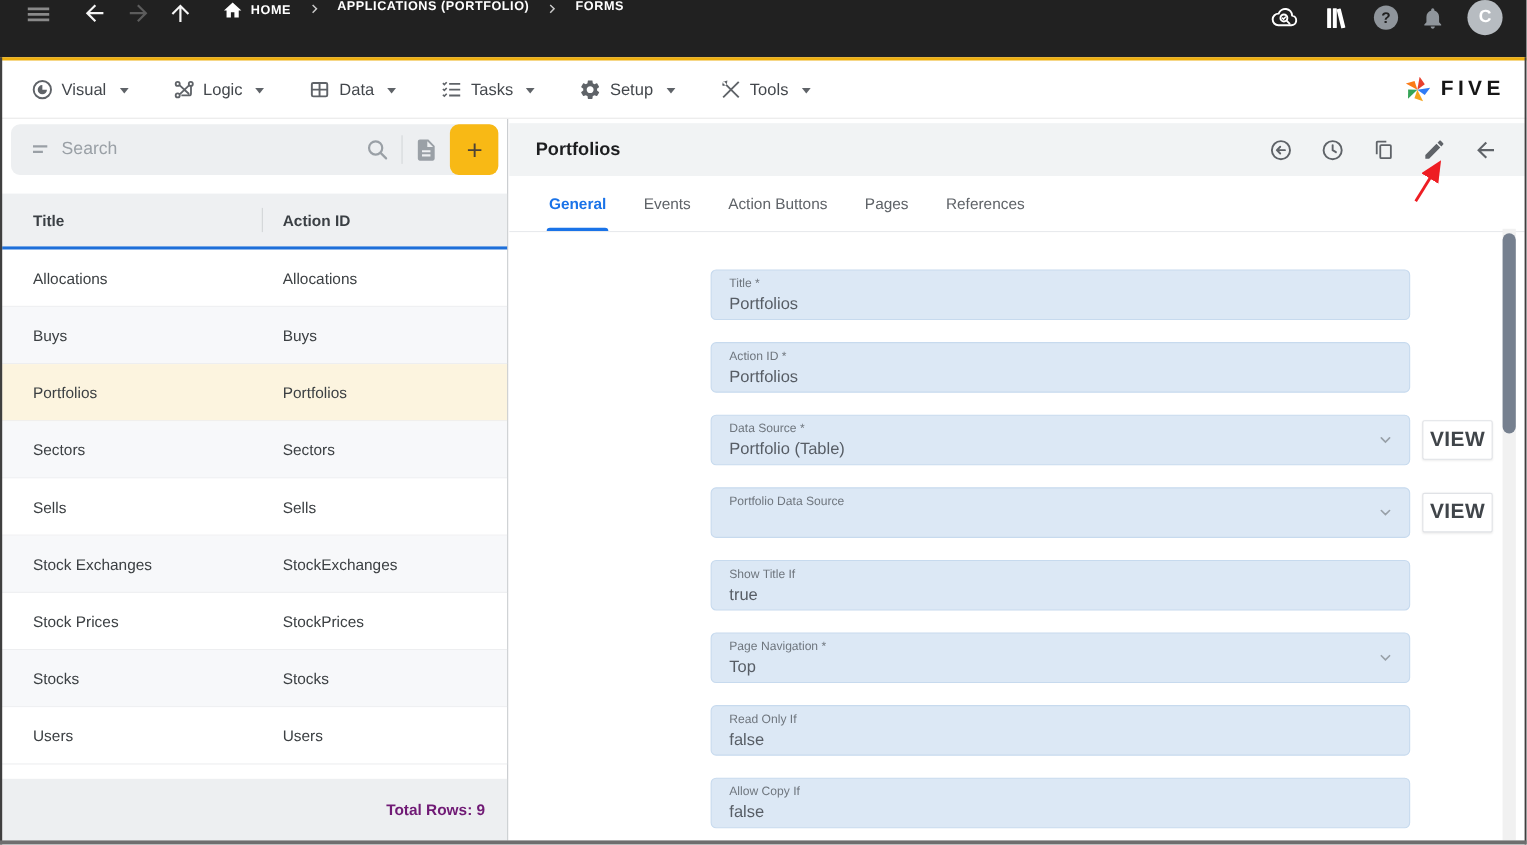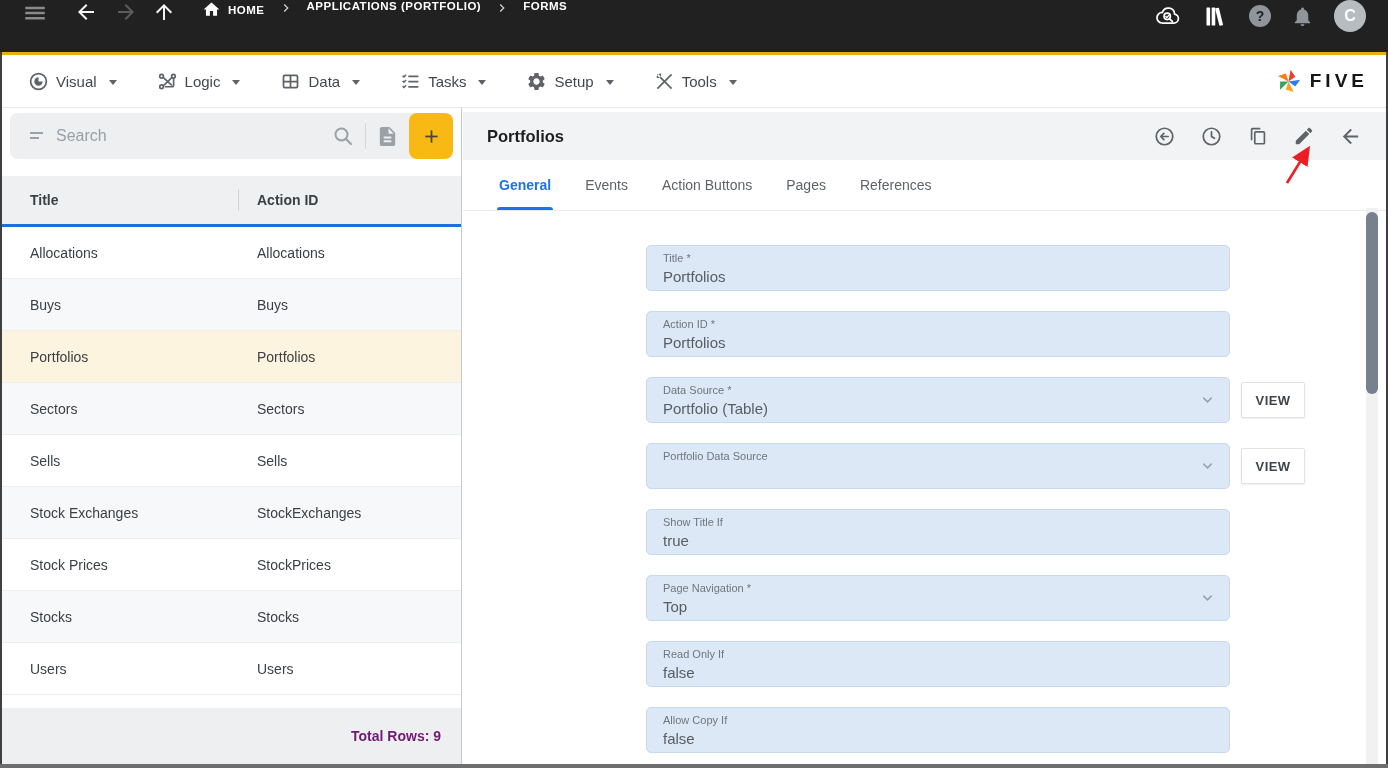--- a/index.html
+++ b/index.html
@@ -57,25 +57,25 @@
   .header-icons { margin-left: auto; display: flex; align-items: center; gap: 24px; }
   .h-icon { display: flex; align-items: center; justify-content: center; cursor: pointer; }
 
   .tabs { position: absolute; top: 52px; left: 0; right: 0; height: 51px; background: #fff; border-bottom: 1px solid #e8eaed; display: flex; align-items: stretch; padding-left: 34px; gap: 30px; }
   .tab { display: flex; align-items: center; font-size: 14px; font-weight: 500; color: #5f6368; cursor: pointer; position: relative; padding: 0 2px; }
   .tab.active { color: #1a73e8; font-weight: 600; }
   .tab.active::after { content: ""; position: absolute; bottom: 0; left: 0; right: 0; height: 3px; background: #1a73e8; border-radius: 3px 3px 0 0; }
 
   .form-area { position: absolute; top: 103px; left: 0; right: 0; bottom: 0; padding-top: 34px; overflow: hidden; }
   .field-row { display: flex; margin: 0 0 20px 183px; }
-  .field-box { position: relative; width: 584px; height: 46px; background: #dce8f5; border: 1px solid #c7daee; border-radius: 5px; padding: 6px 16px; }
+  .field-box { position: relative; width: 636px; height: 46px; background: #dce8f5; border: 1px solid #c7daee; border-radius: 5px; padding: 6px 16px; }
   .field-label { font-size: 11px; color: #6f767e; line-height: 13px; }
   .field-value { font-size: 15px; color: #575d65; line-height: 19px; margin-top: 2px; }
   .chev-down { position: absolute; right: 14px; top: 50%; transform: translateY(-50%); display: flex; }
-  .view-btn { width: 64px; height: 36px; margin-left: 11px; align-self: center; background: #fff; border: 1px solid #e0e2e6; border-radius: 2px; font-family: "Liberation Sans", sans-serif; font-size: 13px; font-weight: 700; letter-spacing: .4px; color: #40454a; display: flex; align-items: center; justify-content: center; cursor: pointer; box-shadow: 0 1px 2px rgba(0,0,0,.07); }
+  .view-btn { width: 64px; height: 36px; margin-left: 11px; align-self: center; background: #fff; border: 1px solid #e0e2e6; border-radius: 2px; font-family: "Liberation Sans", sans-serif; font-size: 19px; font-weight: 700; letter-spacing: .4px; color: #40454a; display: flex; align-items: center; justify-content: center; cursor: pointer; box-shadow: 0 1px 2px rgba(0,0,0,.07); }
 
   .scroll-track { position: absolute; top: 100px; right: 8px; width: 12px; bottom: 0; background: #f1f1f1; }
   .scroll-thumb { position: absolute; top: 4px; left: 0; right: 0; height: 182px; background: #76808f; border-radius: 6px; cursor: pointer; }
 
   .annot-arrow { position: absolute; left: 815px; top: 28px; z-index: 50; pointer-events: none; }
 </style>
 </head>
 <body>
 <div id="app">
 

